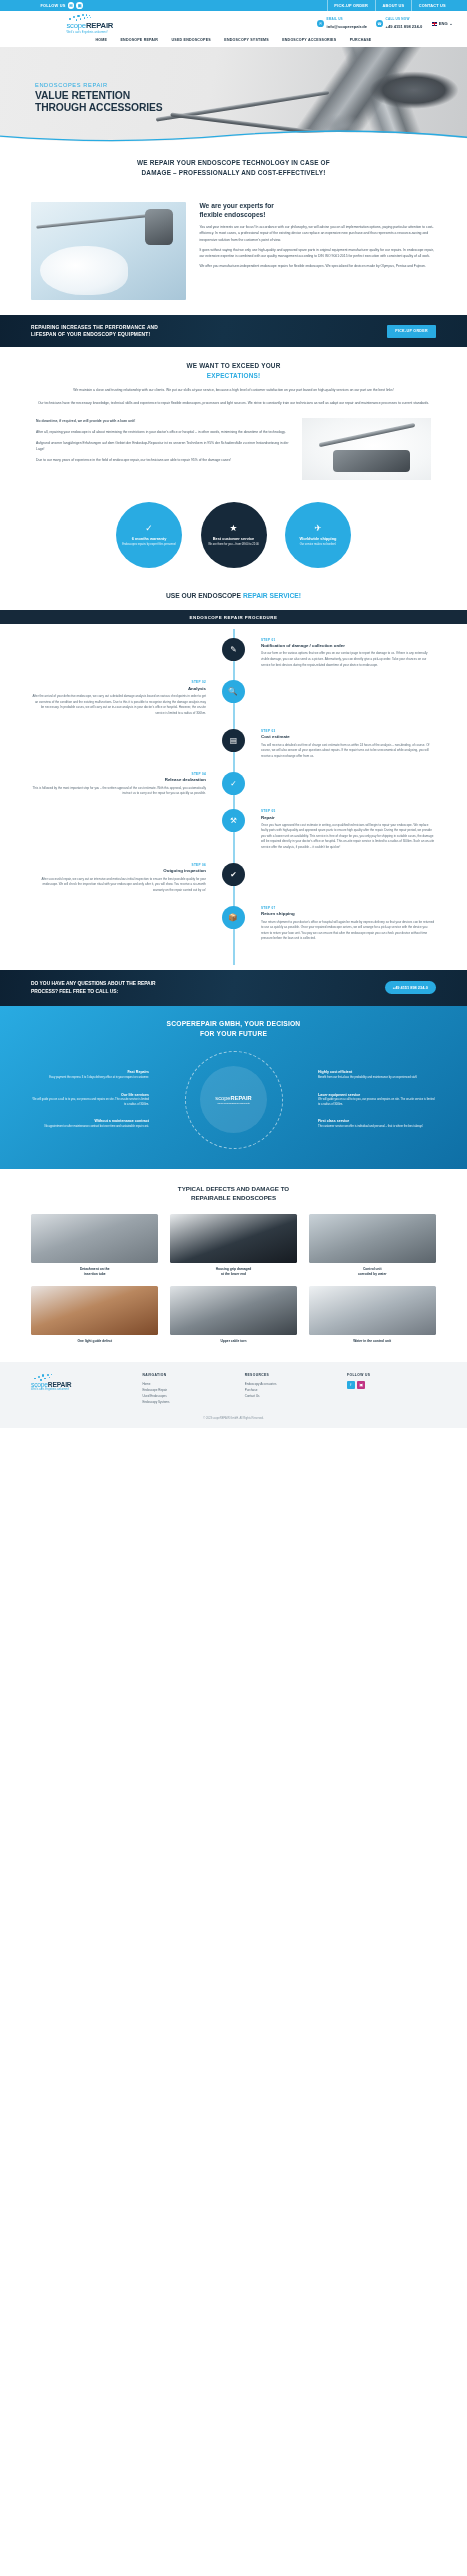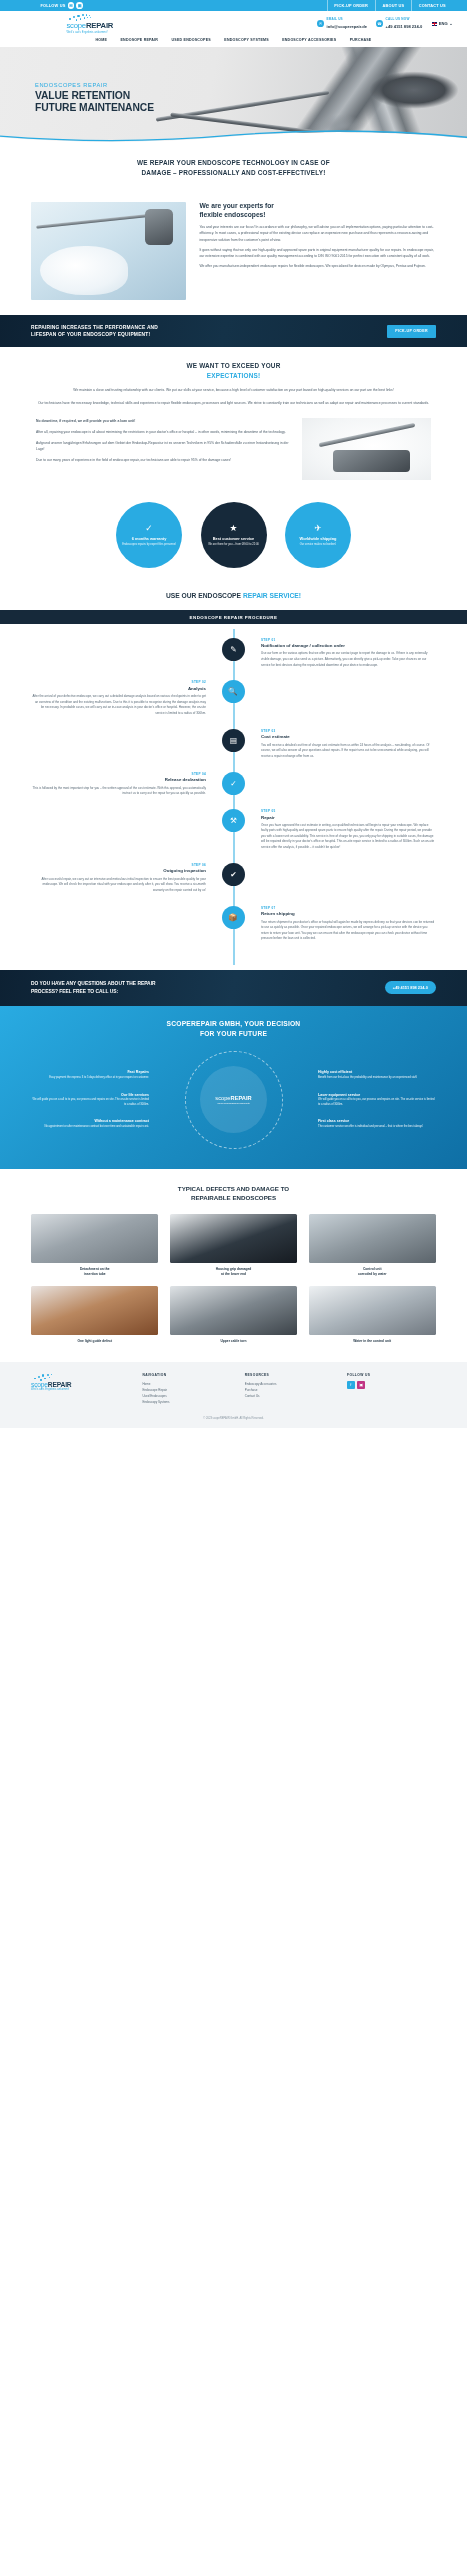--- a/index.html
+++ b/index.html
@@ -403,21 +403,21 @@
     <a href="#">PURCHASE</a>
   </div>
 
   <div class="hero">
     <div class="hero-scope"></div>
     <div class="hero-tube"></div>
     <div class="hero-tube2"></div>
     <div class="hero-txt">
       <div class="hero-kicker">ENDOSCOPES REPAIR</div>
       <div class="hero-h1">VALUE RETENTION</div>
-      <div class="hero-h1">FUTURE MAINTENANCE</div>
+      <div class="hero-h1">THROUGH ACCESSORIES</div>
     </div>
     <svg class="hero-wave" viewBox="0 0 907 30" preserveAspectRatio="none">
       <path d="M0,30 L0,14 Q230,32 453,12 Q680,-6 907,16 L907,30 Z" fill="#ffffff"></path>
       <path d="M0,12 Q230,30 453,10 Q680,-8 907,14" stroke="#29ABE2" stroke-width="2.5" fill="none"></path>
     </svg>
   </div>
 
   <div class="sec-pad center">
     <h2 class="bigtitle">
       <span>WE REPAIR YOUR ENDOSCOPE TECHNOLOGY IN CASE OF</span><br>

